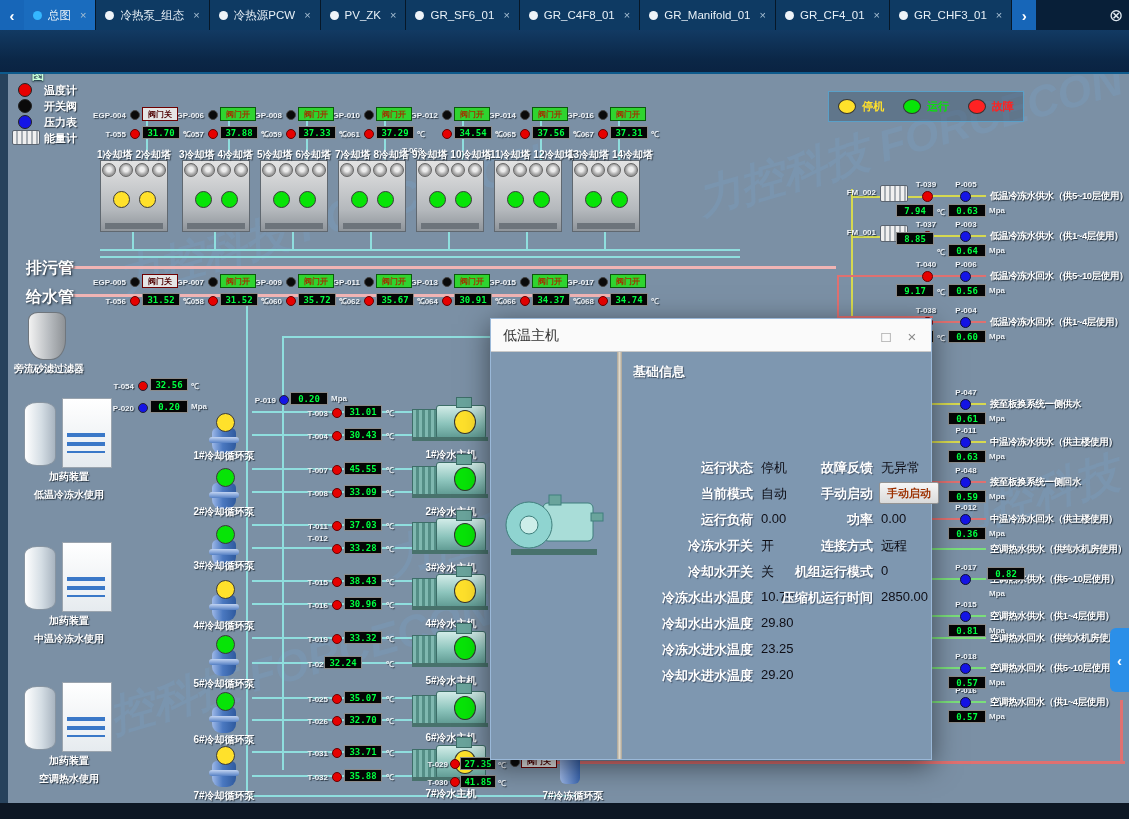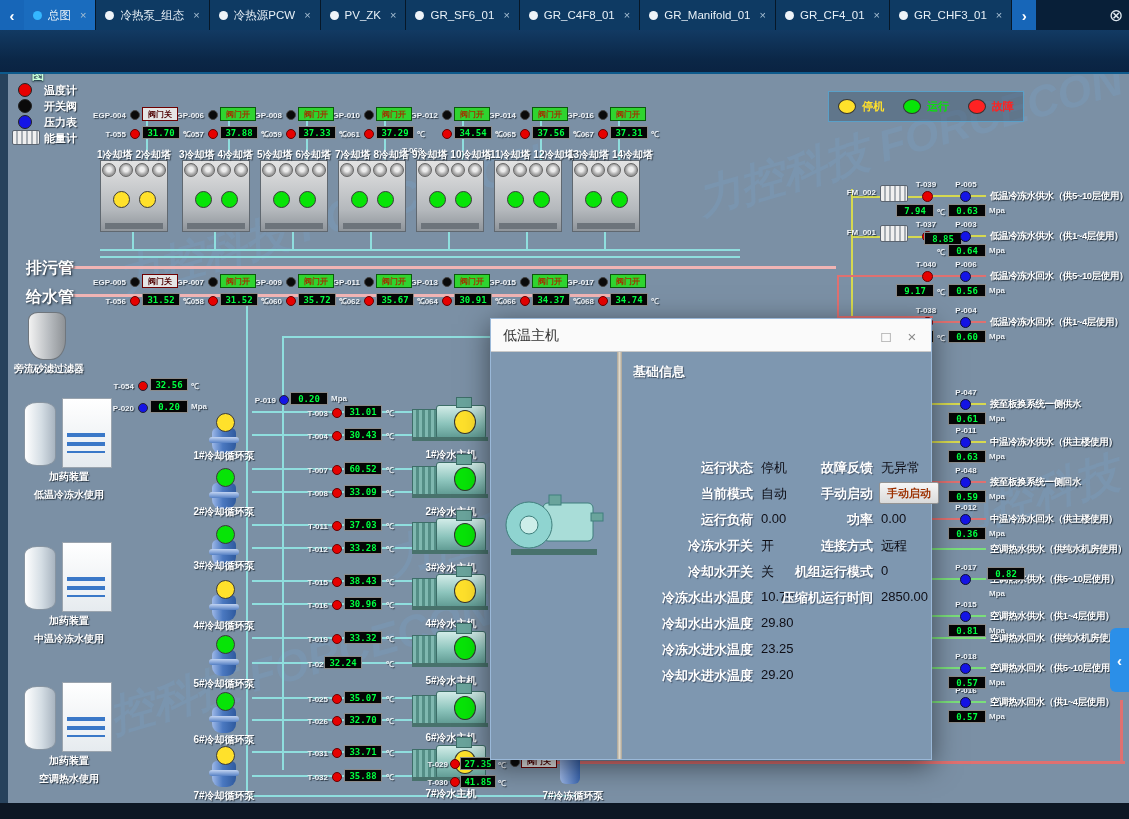--- a/index.html
+++ b/index.html
@@ -595,39 +595,39 @@
     <div class="chiller" style="position: absolute; left: 412px; top: 401px; width: 78px; height: 40px;">
       <div class="ch-motor" style="position: absolute;"></div>
       <div class="ch-body" style="position: absolute;"></div>
       <div class="ch-dome" style="position: absolute;"></div>
       <div class="ch-stat" style="position: absolute; background: rgb(255, 225, 43);"></div>
       <div class="ch-base" style="position: absolute;"></div>
     </div>
     <div class="mlbl" style="position: absolute; left: 410px; top: 448px; width: 82px; text-align: center;">1#冷水主机</div>
     <div class="slbl" style="position: absolute; left: 294px; top: 466px; width: 34px; text-align: right;">T-007</div>
     <div class="dot" style="position: absolute; left: 332px; top: 465px; width: 8px; height: 8px; background: rgb(230, 0, 0); border: 1px solid rgb(102, 0, 0);"></div>
-    <div class="vbox" style="position: absolute; left: 344px; top: 462px;">60.52</div>
+    <div class="vbox" style="position: absolute; left: 344px; top: 462px;">45.55</div>
     <div class="unit" style="position: absolute; left: 386px; top: 464px;">℃</div>
     <div class="slbl" style="position: absolute; left: 294px; top: 489px; width: 34px; text-align: right;">T-008</div>
     <div class="dot" style="position: absolute; left: 332px; top: 488px; width: 8px; height: 8px; background: rgb(230, 0, 0); border: 1px solid rgb(102, 0, 0);"></div>
     <div class="vbox" style="position: absolute; left: 344px; top: 485px;">33.09</div>
     <div class="unit" style="position: absolute; left: 386px; top: 487px;">℃</div>
     <div class="chiller" style="position: absolute; left: 412px; top: 458px; width: 78px; height: 40px;">
       <div class="ch-motor" style="position: absolute;"></div>
       <div class="ch-body" style="position: absolute;"></div>
       <div class="ch-dome" style="position: absolute;"></div>
       <div class="ch-stat" style="position: absolute; background: rgb(7, 228, 7);"></div>
       <div class="ch-base" style="position: absolute;"></div>
     </div>
     <div class="mlbl" style="position: absolute; left: 410px; top: 505px; width: 82px; text-align: center;">2#冷水主机</div>
     <div class="slbl" style="position: absolute; left: 294px; top: 522px; width: 34px; text-align: right;">T-011</div>
     <div class="dot" style="position: absolute; left: 332px; top: 521px; width: 8px; height: 8px; background: rgb(230, 0, 0); border: 1px solid rgb(102, 0, 0);"></div>
     <div class="vbox" style="position: absolute; left: 344px; top: 518px;">37.03</div>
     <div class="unit" style="position: absolute; left: 386px; top: 520px;">℃</div>
-    <div class="slbl" style="position: absolute; left: 294px; top: 545px; width: 34px; text-align: right;">T-012</div>
+    <div class="slbl" style="position: absolute; left: 294px; top: 534px; width: 34px; text-align: right;">T-012</div>
     <div class="dot" style="position: absolute; left: 332px; top: 544px; width: 8px; height: 8px; background: rgb(230, 0, 0); border: 1px solid rgb(102, 0, 0);"></div>
     <div class="vbox" style="position: absolute; left: 344px; top: 541px;">33.28</div>
     <div class="unit" style="position: absolute; left: 386px; top: 543px;">℃</div>
     <div class="chiller" style="position: absolute; left: 412px; top: 514px; width: 78px; height: 40px;">
       <div class="ch-motor" style="position: absolute;"></div>
       <div class="ch-body" style="position: absolute;"></div>
       <div class="ch-dome" style="position: absolute;"></div>
       <div class="ch-stat" style="position: absolute; background: rgb(7, 228, 7);"></div>
       <div class="ch-base" style="position: absolute;"></div>
     </div>
@@ -706,21 +706,21 @@
     <div class="slbl" style="position: absolute; left: 946px; top: 180px; width: 40px; text-align: center;">P-005</div>
     <div class="dot" style="position: absolute; left: 960px; top: 191px; width: 9px; height: 9px; background: rgb(20, 20, 230); border: 1px solid rgb(17, 17, 51);"></div>
     <div class="vbox" style="position: absolute; left: 948px; top: 204px;">0.63</div>
     <div class="unit" style="position: absolute; left: 989px; top: 206px;">Mpa</div>
     <div class="rrow-lbl" style="position: absolute; left: 990px; top: 190px;">低温冷冻水供水（供5~10层使用）</div>
     <div class="pipe" style="position: absolute; left: 930px; top: 235px; width: 56px; height: 2px; background: rgb(214, 217, 79); z-index: 2;"></div>
     <div class="slbl" style="position: absolute; left: 832px; top: 228px; width: 44px; text-align: right;">FM_001</div>
     <div class="meter-ic" style="position: absolute; left: 880px; top: 225px; width: 26px; height: 15px;"></div>
     <div class="slbl" style="position: absolute; left: 906px; top: 220px; width: 40px; text-align: center;">T-037</div>
     <div class="dot" style="position: absolute; left: 922px; top: 231px; width: 9px; height: 9px; background: rgb(230, 0, 0); border: 1px solid rgb(102, 0, 0);"></div>
-    <div class="vbox" style="position: absolute; left: 896px; top: 232px; margin-left: 28px;">8.85</div>
+    <div class="vbox" style="position: absolute; left: 896px; top: 232px;">8.85</div>
     <div class="unit" style="position: absolute; left: 937px; top: 246px;">℃</div>
     <div class="slbl" style="position: absolute; left: 946px; top: 220px; width: 40px; text-align: center;">P-003</div>
     <div class="dot" style="position: absolute; left: 960px; top: 231px; width: 9px; height: 9px; background: rgb(20, 20, 230); border: 1px solid rgb(17, 17, 51);"></div>
     <div class="vbox" style="position: absolute; left: 948px; top: 244px;">0.64</div>
     <div class="unit" style="position: absolute; left: 989px; top: 246px;">Mpa</div>
     <div class="rrow-lbl" style="position: absolute; left: 990px; top: 230px;">低温冷冻水供水（供1~4层使用）</div>
     <div class="pipe" style="position: absolute; left: 930px; top: 275px; width: 56px; height: 2px; background: rgb(224, 112, 112); z-index: 2;"></div>
     <div class="slbl" style="position: absolute; left: 906px; top: 260px; width: 40px; text-align: center;">T-040</div>
     <div class="dot" style="position: absolute; left: 922px; top: 271px; width: 9px; height: 9px; background: rgb(230, 0, 0); border: 1px solid rgb(102, 0, 0);"></div>
     <div class="vbox" style="position: absolute; left: 896px; top: 284px;">9.17</div>

